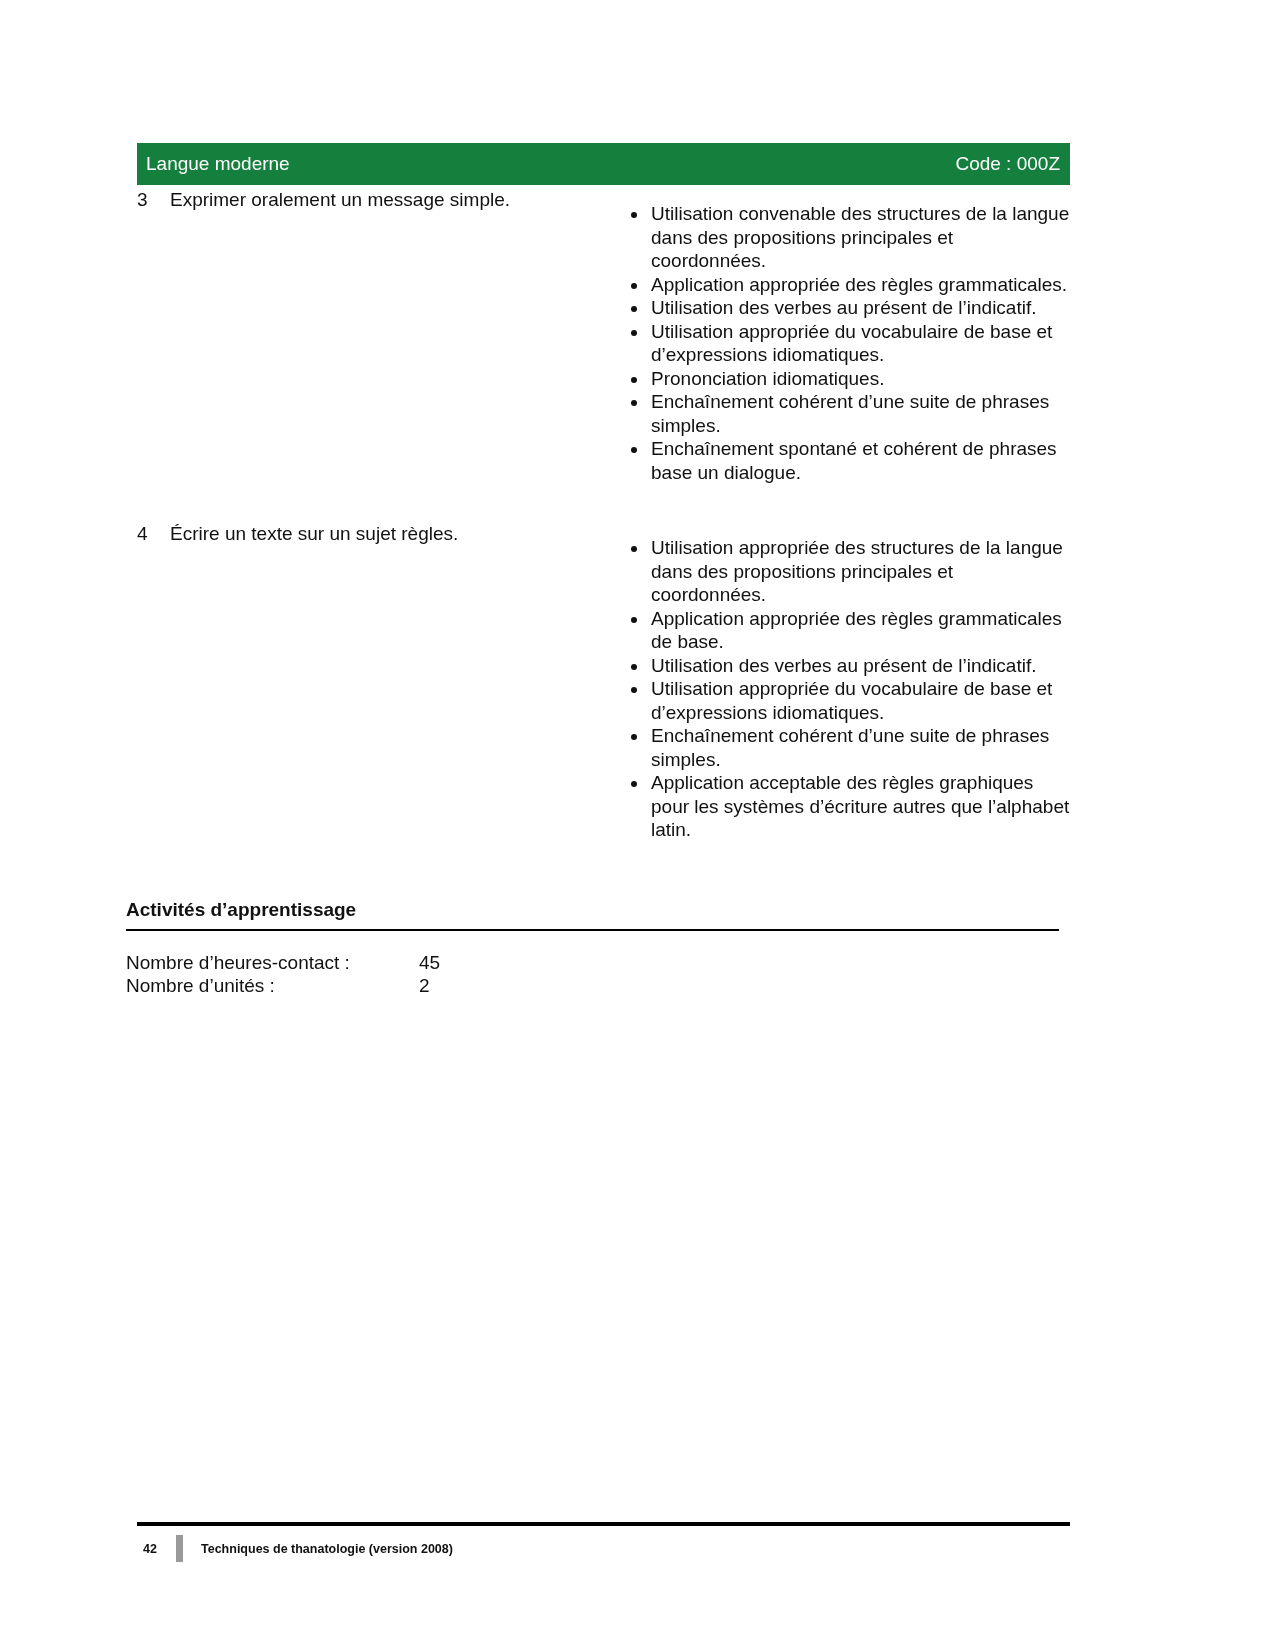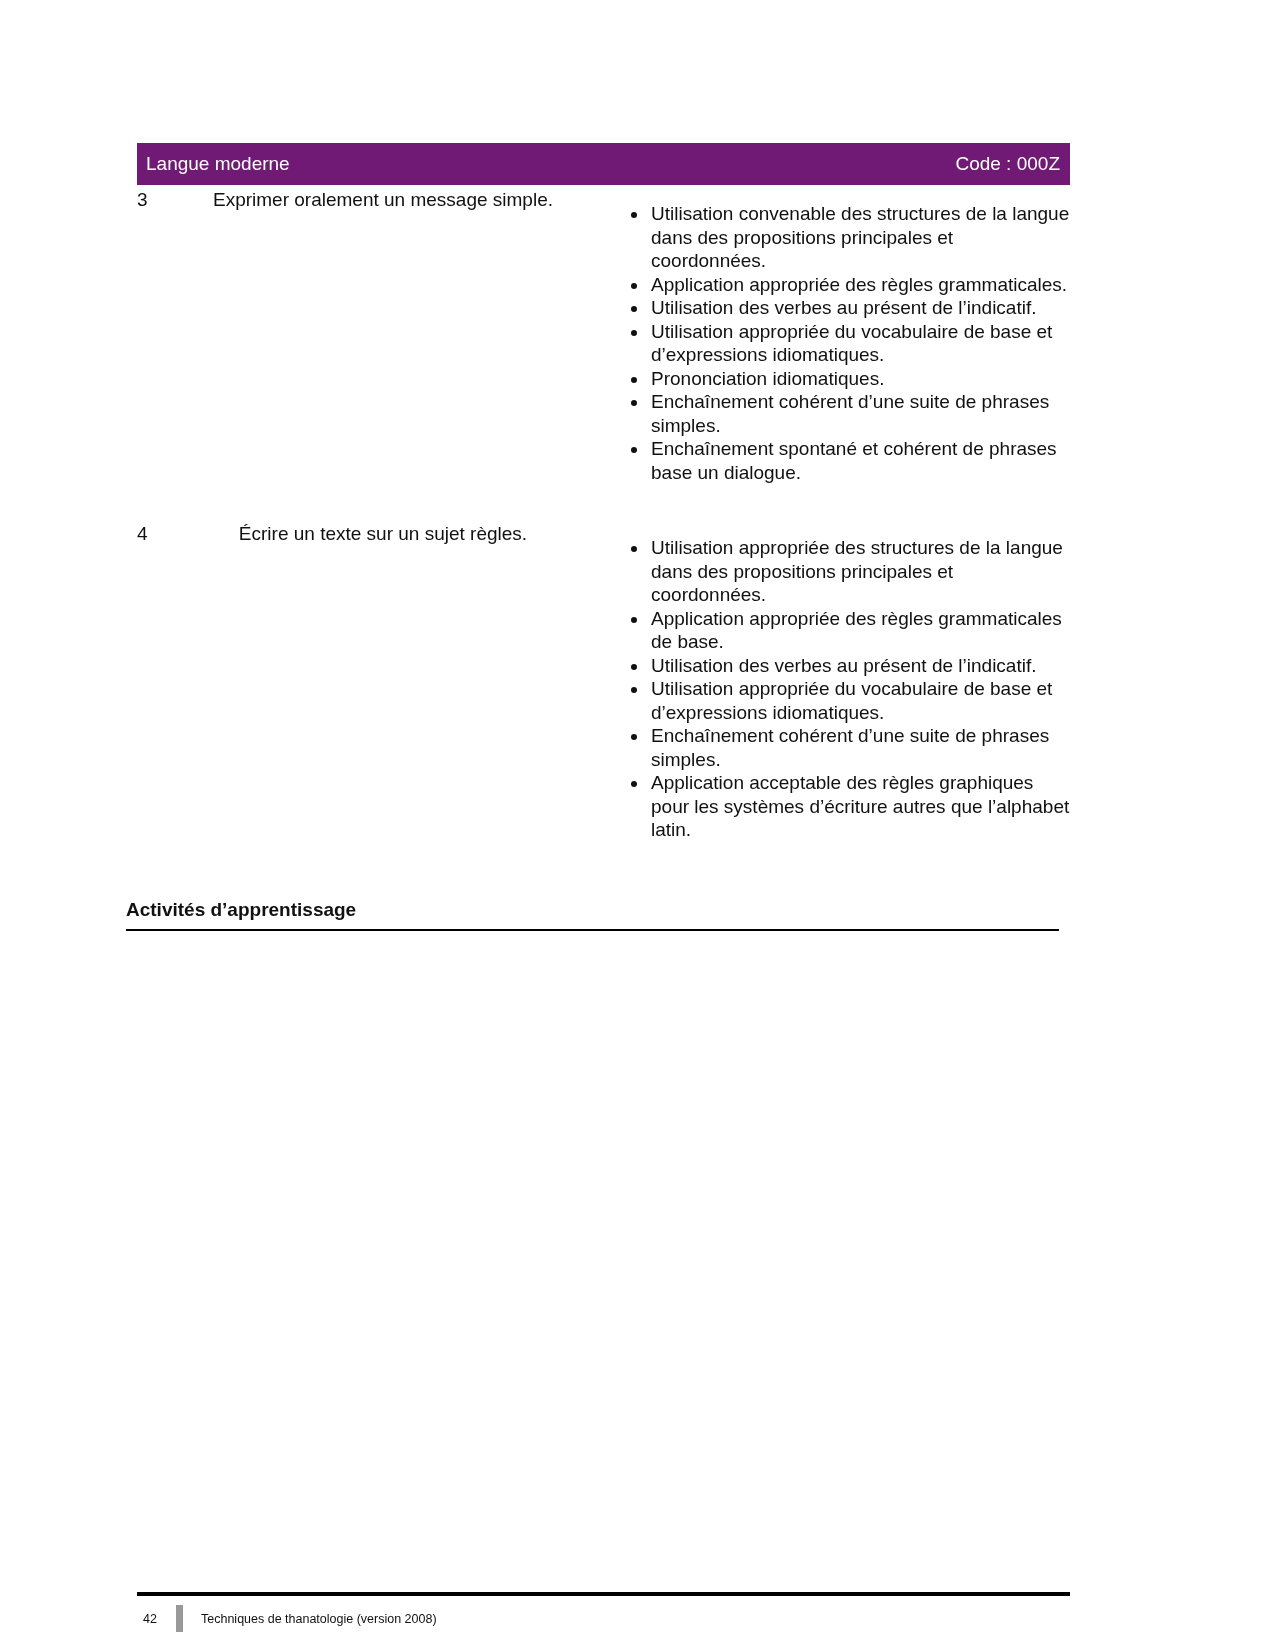--- a/index.html
+++ b/index.html
@@ -26,40 +26,40 @@
     color: #8c8c8c;
     letter-spacing: 0.2px;
   }
   
   .course-bar {
     position: absolute;
     top: 143px;
     left: 137px;
     width: 933px;
     height: 42px;
-    background: #701a75;
+    background: #15803d;
     color: #ffffff;
     display: flex;
     align-items: center;
     justify-content: space-between;
     font-size: 19px;
     padding: 0 10px 0 9px;
   }
   
   .objectives {
     position: absolute;
     top: 188px;
     left: 137px;
     width: 950px;
     font-size: 19px;
     line-height: 23.5px;
   }
   .obj-row { display: flex; align-items: flex-start; margin-bottom: 24px; }
   .obj-num { width: 33px; flex: 0 0 33px; }
-  .obj-statement { width: 440px; flex: 0 0 440px; padding-right: 14px; text-align: center; }
+  .obj-statement { width: 440px; flex: 0 0 440px; padding-right: 14px; }
   .obj-criteria { flex: 1 1 auto; }
   .obj-criteria ul { list-style: disc; margin: 14px; padding-left: 25px; }
   .obj-criteria li { padding-left: 2px; }
   
   .activities {
     position: absolute;
     top: 898px;
     left: 126px;
     width: 933px;
     font-size: 19px;
@@ -70,24 +70,25 @@
     padding-bottom: 7px;
     border-bottom: 2.5px solid #000000;
   }
   .activities-rows { margin-top: 20px; }
   .activities-row { display: flex; }
   .activities-label { width: 293px; flex: 0 0 293px; }
   .activities-value { flex: 1 1 auto; }
   
   .footer {
     position: absolute;
-    top: 1592px;
+    top: 1522px;
     left: 137px;
     width: 933px;
     border-top: 4px solid #000000;
+    font-weight: bold;
   }
   .footer-inner {
     display: flex;
     align-items: center;
     margin-top: 9px;
   }
   .footer-page-num {
     font-size: 12.5px;
     margin-left: 6px;
     width: 22px;
@@ -142,20 +143,30 @@
           <li>Enchaînement cohérent d’une suite de phrases simples.</li>
           <li>Application acceptable des règles graphiques pour les systèmes d’écriture autres que l’alphabet latin.</li>
         </ul>
       </div>
     </div>
 
   </div>
 
   <div class="activities">
     <div class="activities-heading">Activités d’apprentissage</div>
+    <div class="activities-rows">
+      <div class="activities-row">
+        <div class="activities-label">Nombre d’heures-contact :</div>
+        <div class="activities-value">45</div>
+      </div>
+      <div class="activities-row">
+        <div class="activities-label">Nombre d’unités :</div>
+        <div class="activities-value">2</div>
+      </div>
+    </div>
   </div>
 
   <div class="footer">
     <div class="footer-inner">
       <div class="footer-page-num">42</div>
       <div class="footer-divider"></div>
       <div class="footer-text">Techniques de thanatologie (version 2008)</div>
     </div>
   </div>
 

